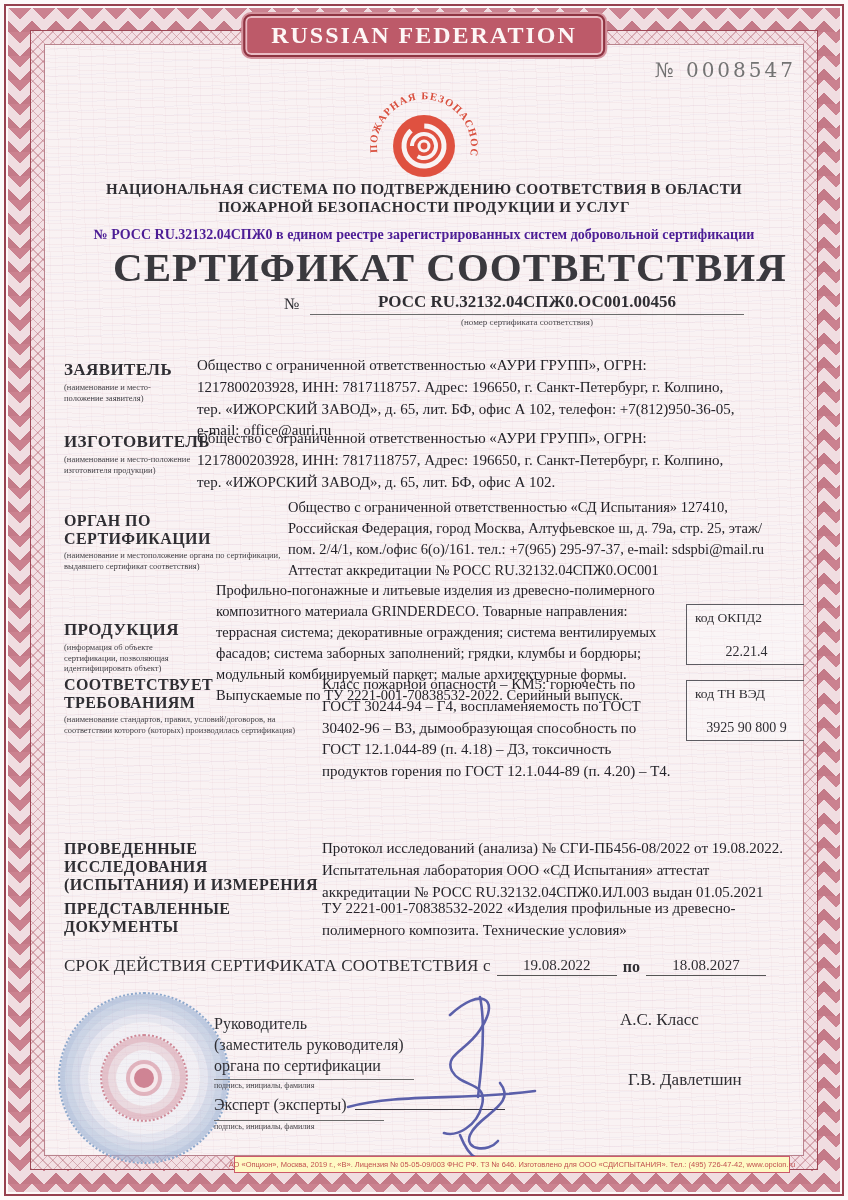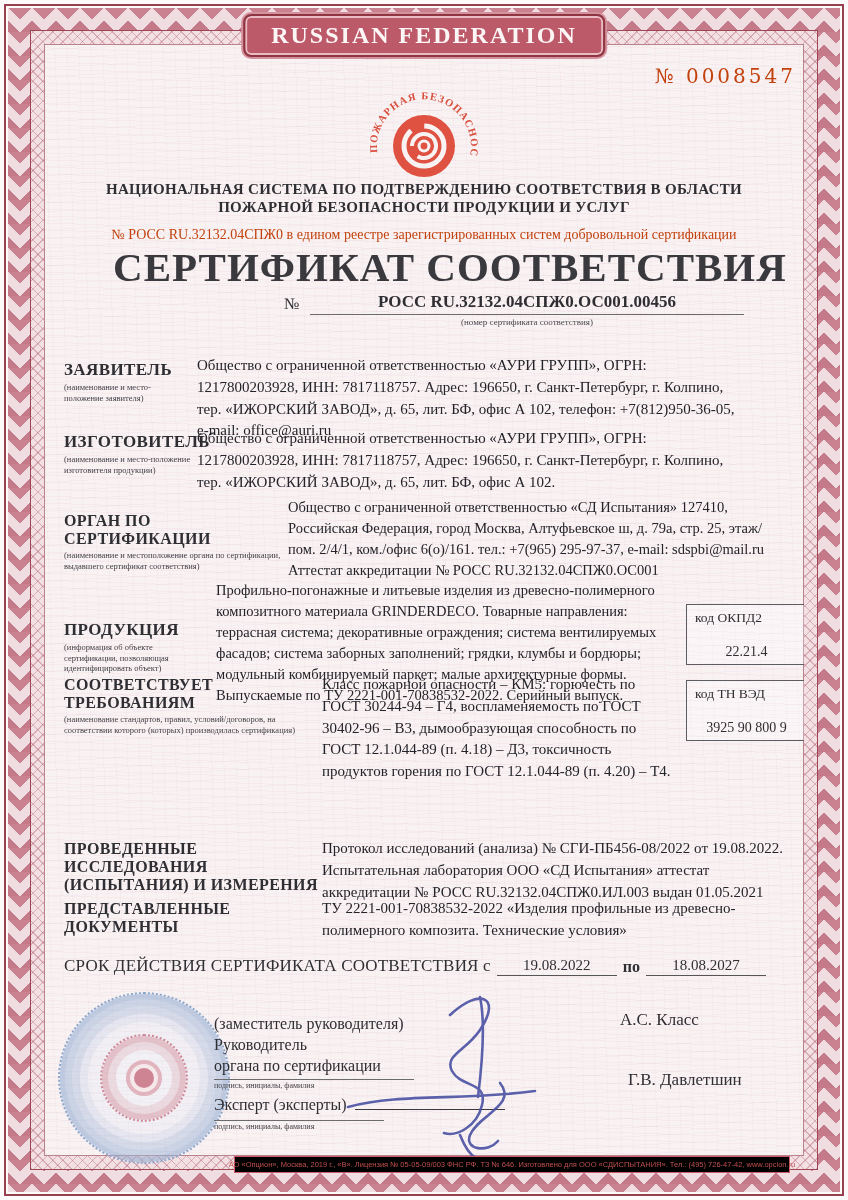--- a/index.html
+++ b/index.html
@@ -38,30 +38,30 @@
   
   .banner {
     position:absolute; top:14px; left:50%; transform:translateX(-50%);
     background:#bd5a69; color:#fdf6f6; padding:6px 26px;
     border:2px solid #8e3442; border-radius:8px;
     box-shadow: inset 0 0 0 2px #e9bcc4, 0 0 0 2px #d4919c;
     font-weight:bold; font-size:24px; letter-spacing:2px; white-space:nowrap;
     font-family:"Liberation Serif", serif;
   }
   .cert-no-top {
-    position:absolute; top:64px; right:52px;
-    color:#c2410c; font-size:20px; letter-spacing:3px; font-family:"DejaVu Serif", serif;
+    position:absolute; top:58px; right:52px;
+    color:#737373; font-size:20px; letter-spacing:3px; font-family:"DejaVu Serif", serif;
   }
 
   .logo-wrap { position:absolute; top:84px; left:344px; width:160px; height:104px; }
 
   .sys-head { position:absolute; left:64px; width:720px; text-align:center; font-weight:bold; font-size:15px; color:#2f2e33; letter-spacing:.3px; }
   .sys-head.l1 { top:181px; }
   .sys-head.l2 { top:199px; }
-  .registry-line { position:absolute; top:227px; left:54px; width:740px; text-align:center; font-weight:normal; font-size:14px; color:#c2410c; }
+  .registry-line { position:absolute; top:227px; left:54px; width:740px; text-align:center; font-weight:bold; font-size:14px; color:#4c1d95; }
 
   .doc-title { position:absolute; top:243px; left:44px; width:812px; text-align:center; font-weight:bold; font-size:41px; letter-spacing:1px; color:#3a393e; }
 
   .number-row { position:absolute; top:292px; left:284px; width:460px; }
   .number-row .no-sign { position:absolute; left:0; bottom:14px; font-size:16px; color:#2f2e33; }
   .number-row .no-value { margin-left:26px; text-align:center; font-weight:bold; font-size:17px; color:#2f2e33; border-bottom:1px solid #6b6b6b; padding-bottom:2px; }
   .number-row .no-caption { margin-left:26px; text-align:center; font-size:9px; color:#4c4b50; padding-top:2px; }
 
   
   .sec-label { position:absolute; left:64px; color:#2f2e33; font-weight:bold; font-size:16px; }
@@ -101,21 +101,21 @@
   .expert-caption { position:absolute; left:214px; top:1120px; font-size:8px; color:#403f44; border-top:1px solid #6b6b6b; width:170px; padding-top:1px; }
 
   .sig-ink { position:absolute; left:330px; top:985px; width:250px; height:175px; }
 
   .name-right { position:absolute; color:#2f2e33; font-size:17px; }
   .n1 { top:1010px; left:620px; }
   .n2 { top:1070px; left:628px; }
 
   
   .footer-strip { position:absolute; top:1156px; left:234px; width:556px; height:17px;
-    border:1px solid #cc5a6a; background:#000000; color:#c0504f; font-size:7.5px;
+    border:1px solid #cc5a6a; background:#fef9c3; color:#c0504f; font-size:7.5px;
     display:flex; align-items:center; justify-content:center; white-space:nowrap;
     font-family:"Liberation Sans", sans-serif; }
 </style>
 </head>
 <body>
 
 <div class="page">
 
   <div class="frame-outer-line"></div>
   <div class="band-zigzag"></div>
@@ -209,22 +209,22 @@
     <span class="vpo">по</span>
     <span class="vdate">18.08.2027</span>
   </div>
 
   <div class="seal">
     <div class="inner"></div>
     <div class="core"></div>
   </div>
 
   <div class="sig-labels">
+    <div class="ln">Руководитель</div>
     <div class="ln">(заместитель руководителя)</div>
-    <div class="ln">Руководитель</div>
     <div class="ln">органа по сертификации</div>
     <div class="sig-rule"></div>
     <div class="sig-caption">подпись, инициалы, фамилия</div>
   </div>
 
   <div class="expert-row">
     <span class="ln">Эксперт (эксперты)</span>
     <span class="xrule"></span>
   </div>
   <div class="expert-caption">подпись, инициалы, фамилия</div>

